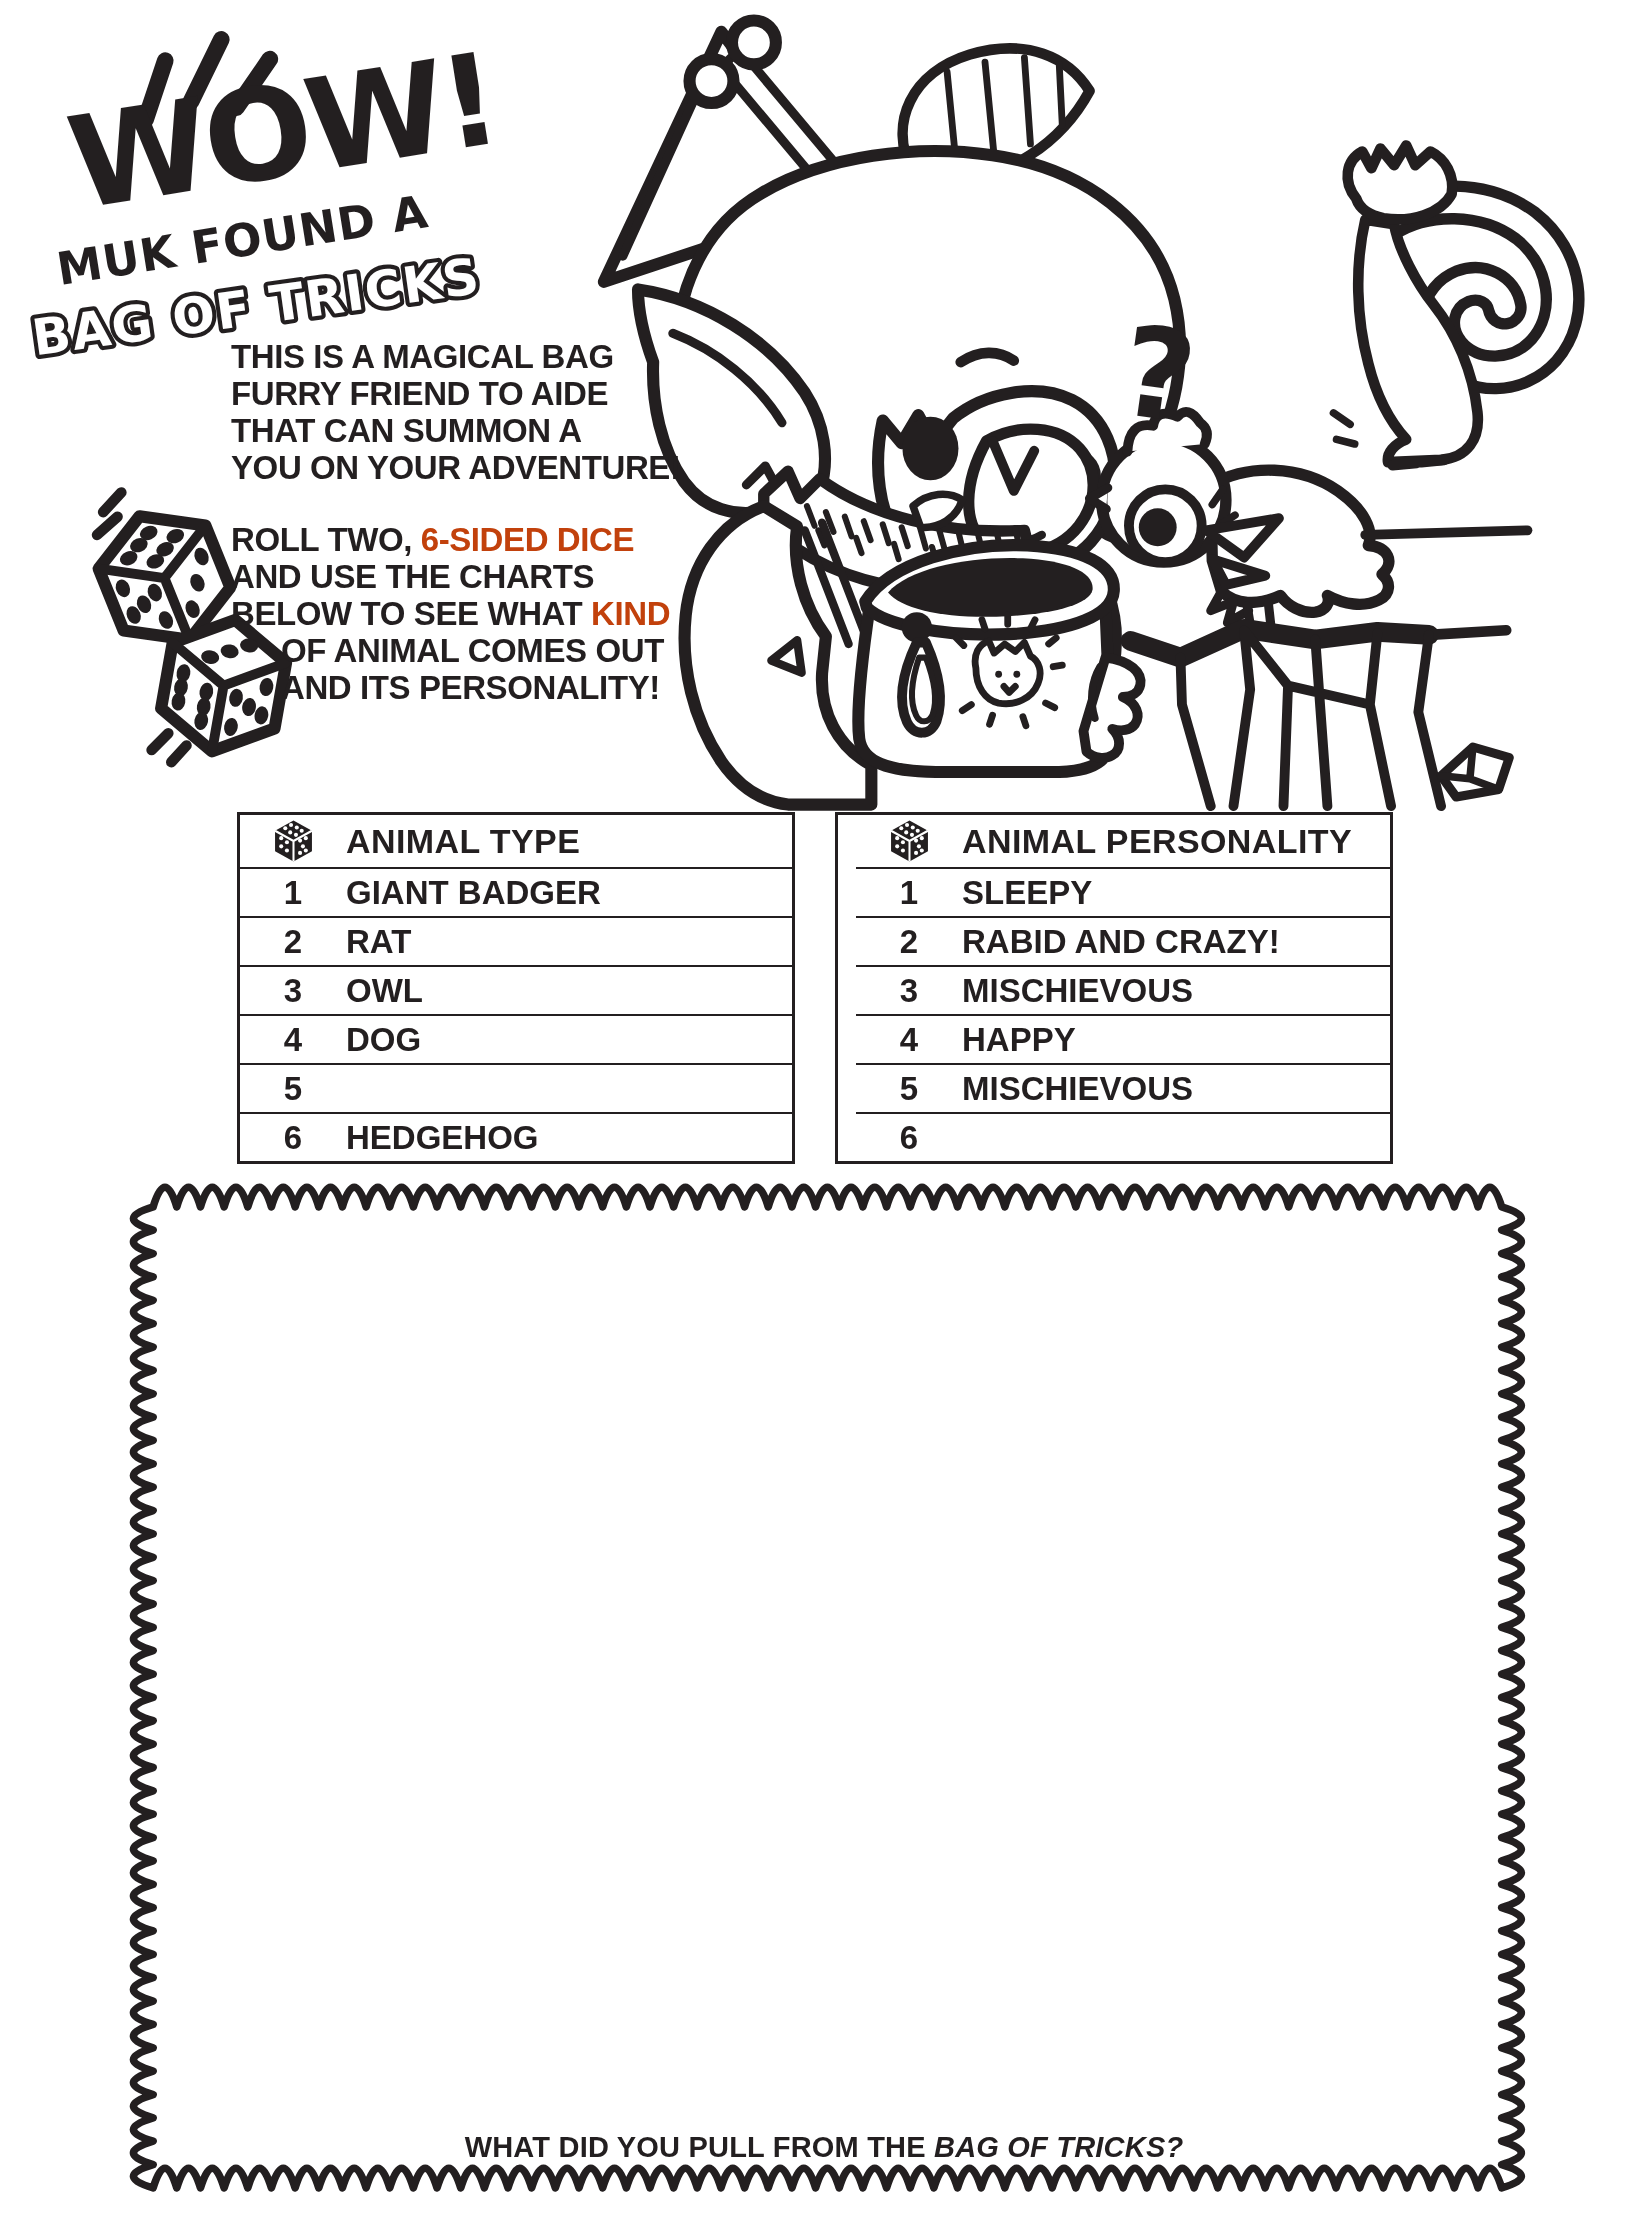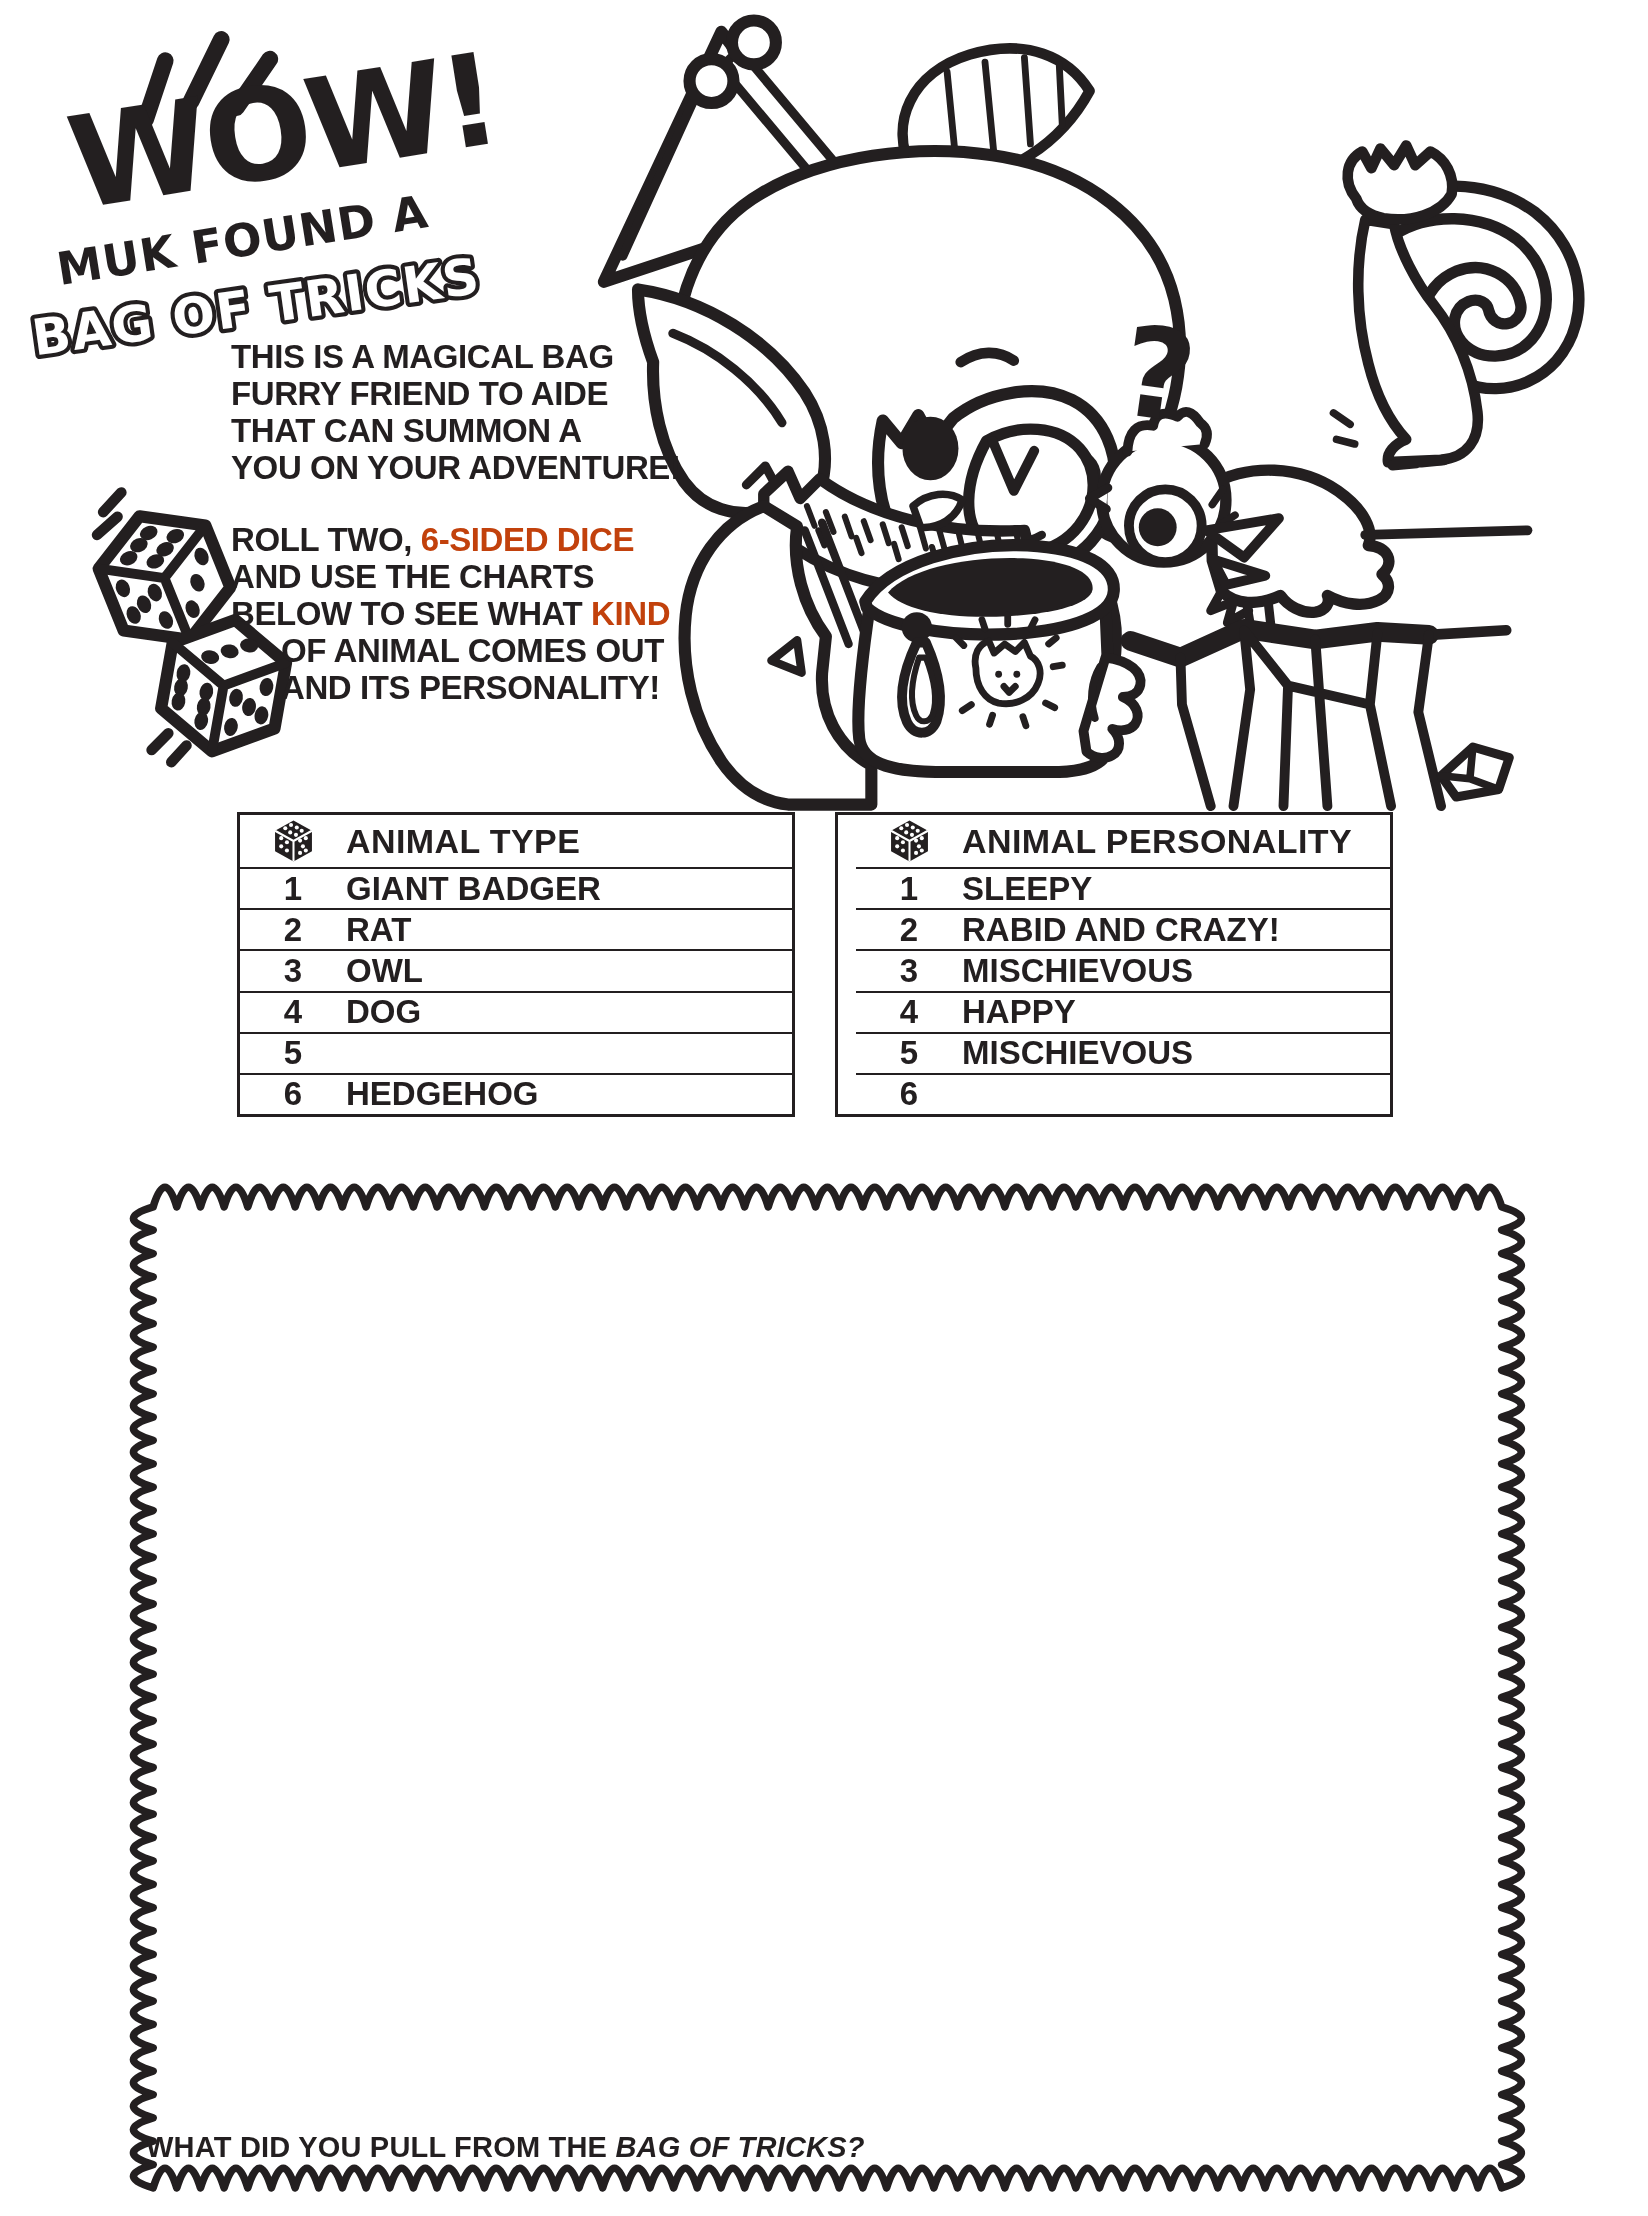--- a/index.html
+++ b/index.html
@@ -8,30 +8,30 @@
   svg text{font-family:"DejaVu Sans",sans-serif;}
   .abs{position:absolute;}
   
   #headline-svg{left:0;top:0;width:1648px;height:2216px;pointer-events:none;}
   
   .para{position:absolute;font-weight:bold;font-size:33px;line-height:37px;letter-spacing:-0.4px;
         color:#231f20;white-space:nowrap;}
   .para .xb{font-weight:bold;color:#c2410c;}
   .indent{padding-left:50px;}
   
-  .rtable{position:absolute;width:558px;height:305px;border:3.8px solid #231f20;background:#fff;
+  .rtable{position:absolute;width:558px;height:352px;border:3.8px solid #231f20;background:#fff;
           display:flex;flex-direction:column;box-sizing:border-box;}
   .thead{height:52px;flex:0 0 52px;display:grid;grid-template-columns:106px 1fr;align-items:center;}
   .thead .hlabel{font-size:34px;font-weight:bold;letter-spacing:0.4px;}
   .dicebox{width:41px;height:44px;justify-self:center;}
   .trow{flex:1 1 auto;display:grid;grid-template-columns:106px 1fr;align-items:center;
         border-top:2.3px solid #231f20;font-size:33px;font-weight:bold;}
   .trow .num{justify-self:center;}
   
-  #prompt-caption{position:absolute;left:146px;top:2131px;width:1356px;text-align:left;
+  #prompt-caption{position:absolute;left:146px;top:2131px;width:1356px;text-align:center;
                   font-size:29px;font-weight:bold;letter-spacing:0.2px;white-space:nowrap;}
   #prompt-caption .it{font-style:italic;}
   #drawing-area{position:absolute;left:163px;top:1224px;width:1326px;height:894px;background:transparent;}
 </style>
 </head>
 <body>
 
 <div id="page">
 
   <svg id="headline-svg" class="abs" viewBox="0 0 2175 2925">

